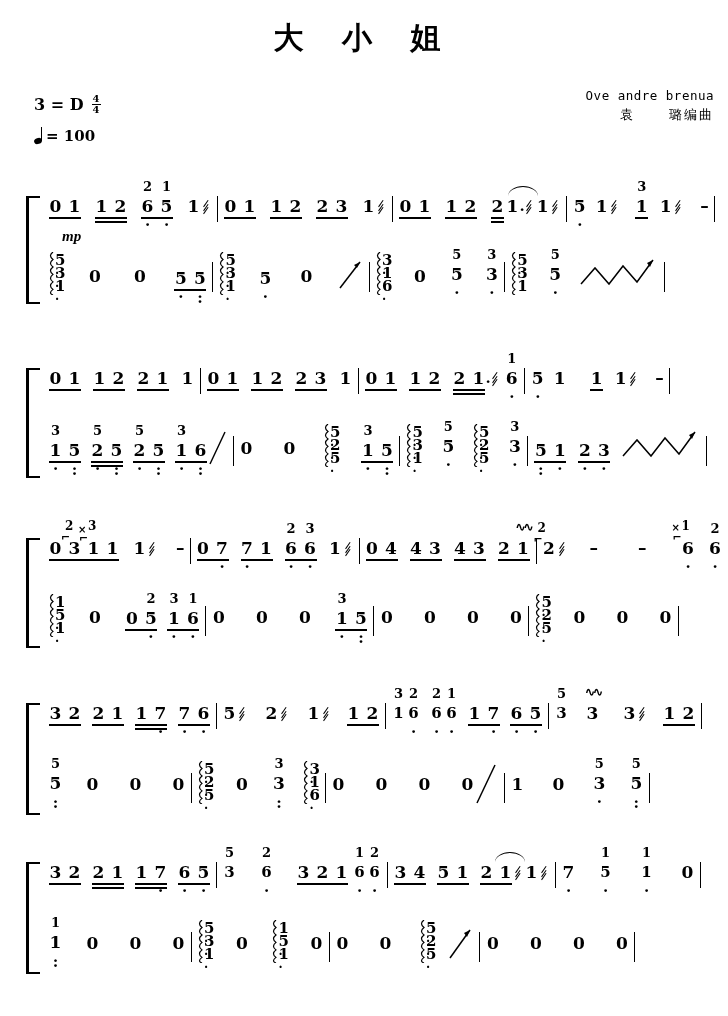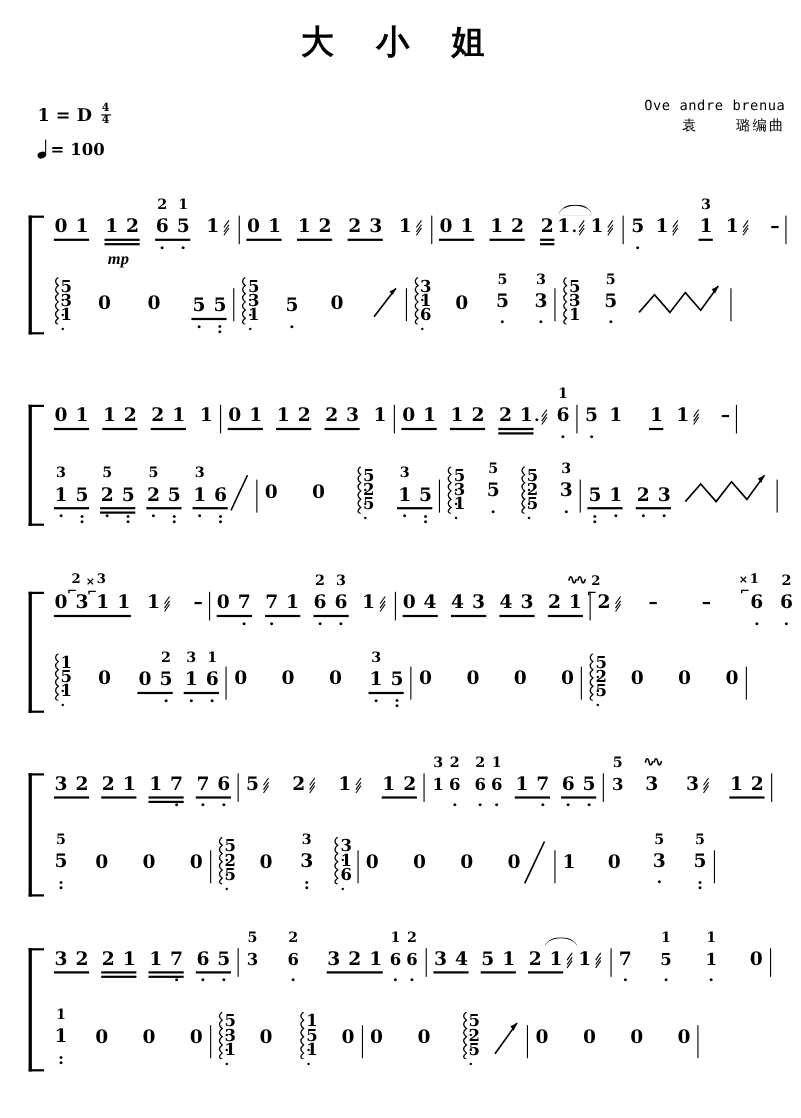--- a/index.html
+++ b/index.html
@@ -102,37 +102,37 @@
   .chord .cn .d{position:absolute;left:0;right:0;bottom:-5px;font-size:12px;line-height:3px;}
   .chord .wav{position:absolute;left:0;top:-2px;bottom:-2px;width:6px;}
   .chord .wav svg{display:block;height:100%;width:6px;}
 
   
   .gliss{display:inline-block;position:relative;width:26px;height:34px;}
   .gliss svg{position:absolute;left:0;top:0;}
   .zig{display:inline-block;position:relative;width:80px;height:30px;}
 
   .dyn{position:absolute;font-family:"Liberation Serif",serif;font-style:italic;
-       font-weight:700;font-size:15px;margin-left:36px;}
+       font-weight:700;font-size:15px;}
 
   mark{all:unset;}
 </style>
 </head>
 <body>
 
 <div class="title">大 小 姐</div>
 
 <div class="credits">
   <div class="romaji">Ove andre brenua</div>
   <div class="cname"><mark>袁</mark><span class="gap"></span><mark>璐编曲</mark></div>
 </div>
 
 <div class="keyblock">
   <div class="keyline">
-    <span>1 = D</span>
+    <span>3 = D</span>
     <span class="timesig">
       <span class="num">4</span>
       <span>4</span>
     </span>
   </div>
   <div class="tempo">
     <span class="qnote">
         <i></i>
         <b></b>
       </span>

